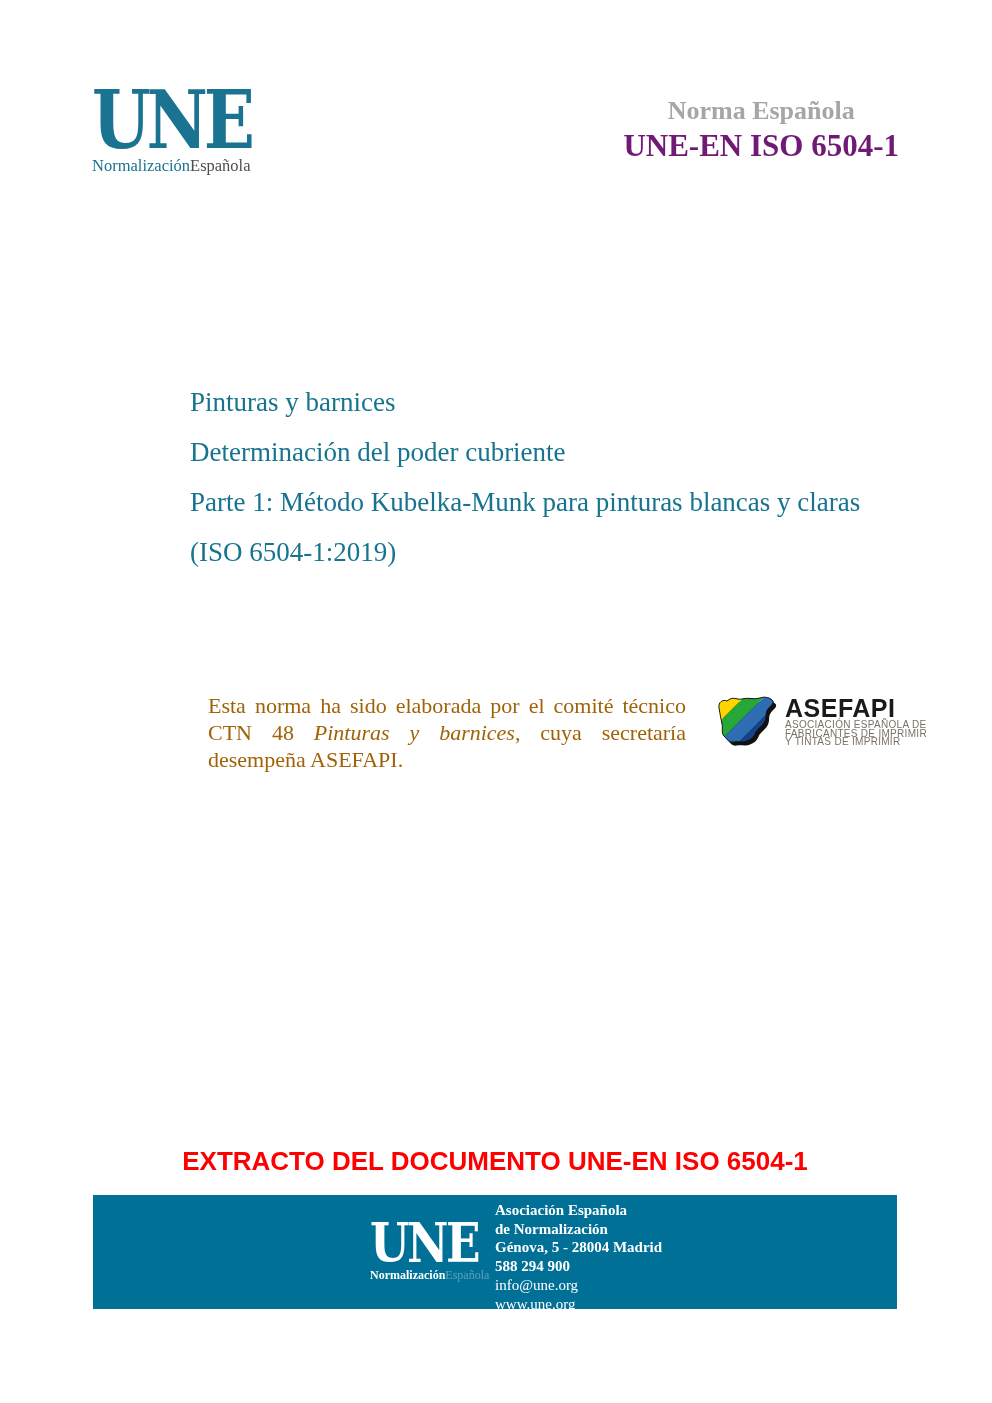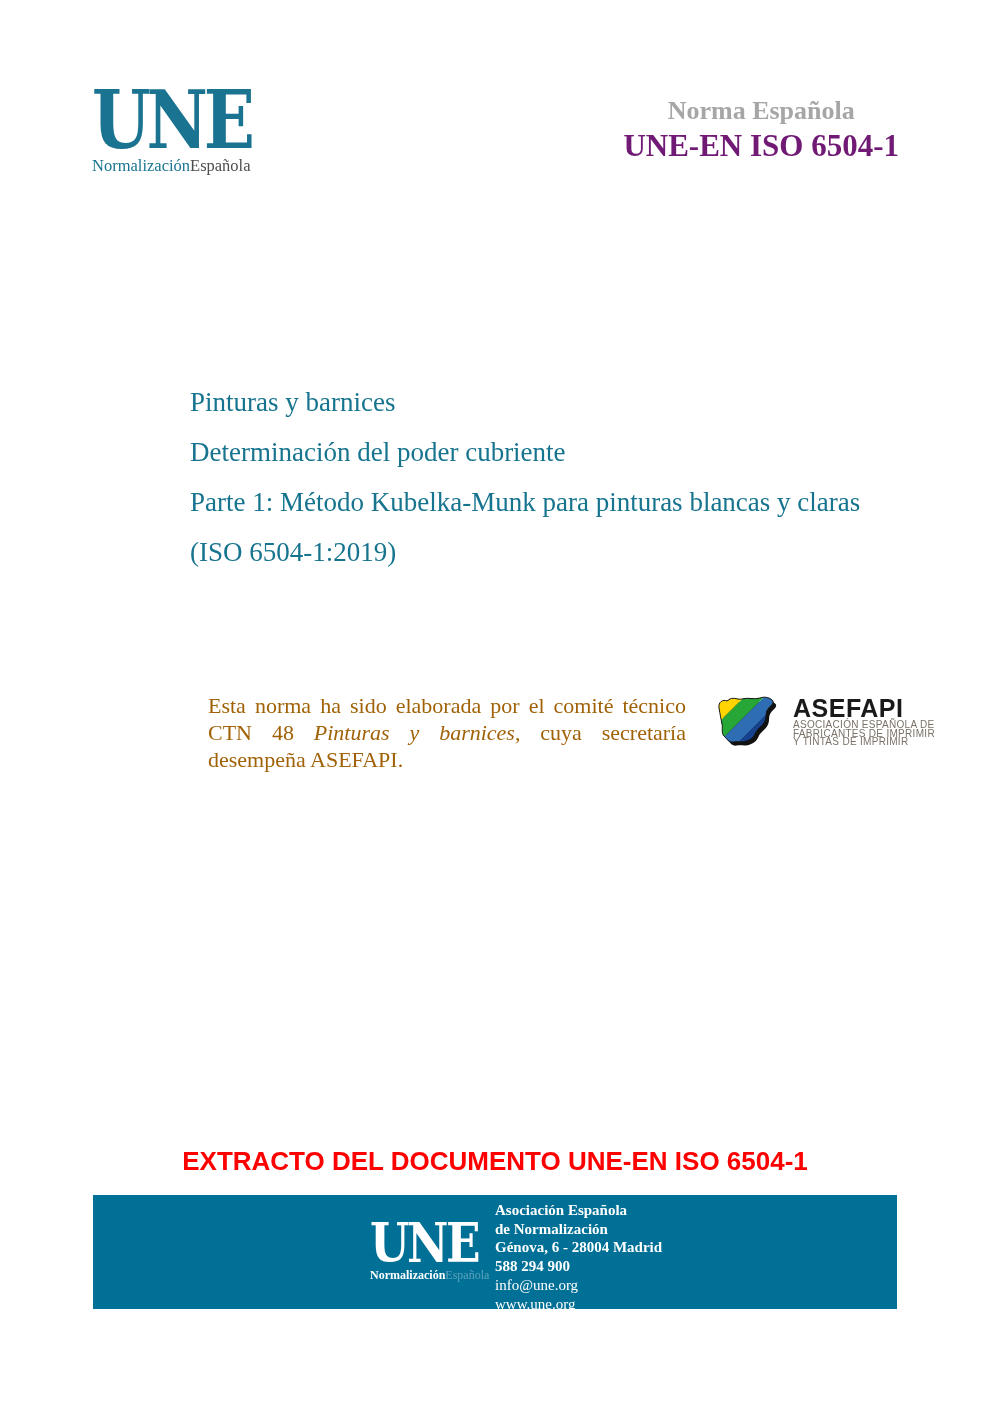--- a/index.html
+++ b/index.html
@@ -70,21 +70,21 @@
     text-align:justify;
   }
   .committee .it{font-style:italic;}
 
   
   .asefapi{
     position:absolute;left:716px;top:690px;
     display:flex;align-items:flex-start;
   }
   .asefapi-map{width:64px;height:70px;flex:0 0 auto;}
-  .asefapi-text{margin-left:13px;padding-top:5px;}
+  .asefapi-text{margin-left:5px;padding-top:5px;}
   .asefapi-name{
     font-family:"Liberation Sans", sans-serif;
     font-weight:600;
     font-size:25px;line-height:26px;
     color:#1a1a1a;
     letter-spacing:0.5px;
   }
   .asefapi-sub{
     font-family:"Liberation Sans", sans-serif;
     font-size:10px;line-height:8.5px;
@@ -190,20 +190,20 @@
   <div class="extract">EXTRACTO DEL DOCUMENTO UNE-EN ISO 6504-1</div>
 
   <div class="footer-bar">
     <div class="une-logo-bottom">
       <div class="une-acronym-sm">UNE</div>
       <div class="une-subtitle-sm"><span class="p1">Normalización</span><span class="p2">Española</span></div>
     </div>
     <div class="footer-text">
       <div class="b">Asociación Española</div>
       <div class="b">de Normalización</div>
-      <div class="b">Génova, 6 - 28004 Madrid</div>
+      <div class="b">Génova, 5 - 28004 Madrid</div>
       <div class="b">588 294 900</div>
       <div><a href="#">info@une.org</a></div>
       <div><a href="#">www.une.org</a></div>
     </div>
   </div>
 
 </div>
 
 </body></html>

